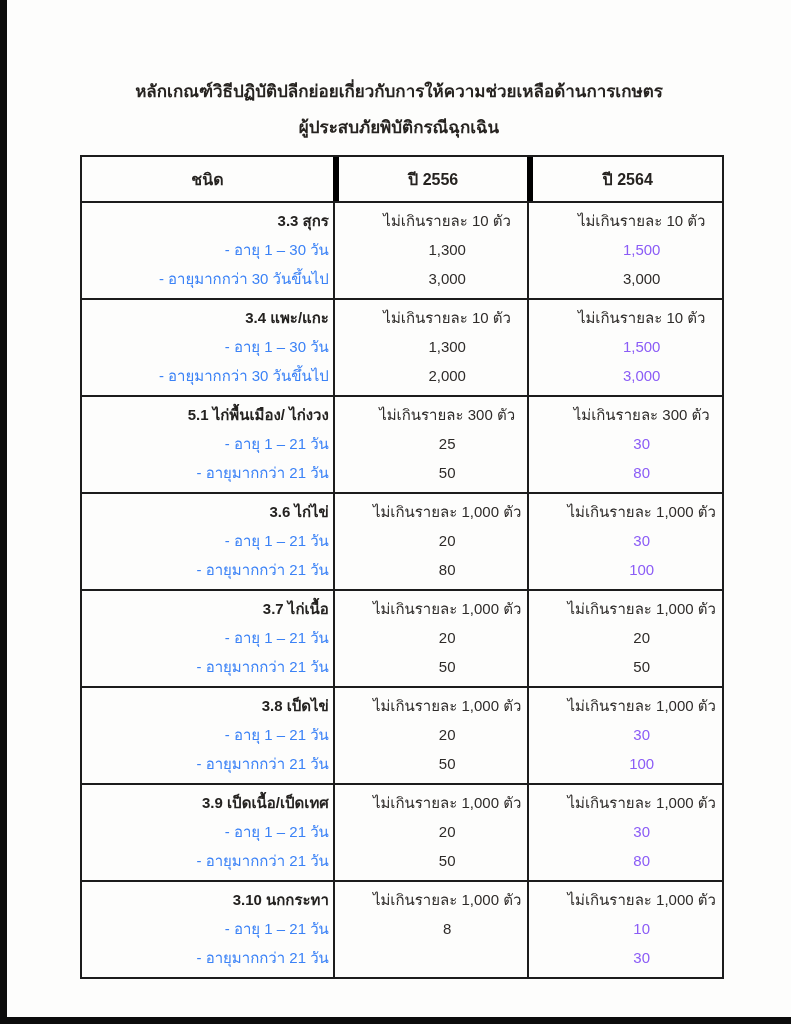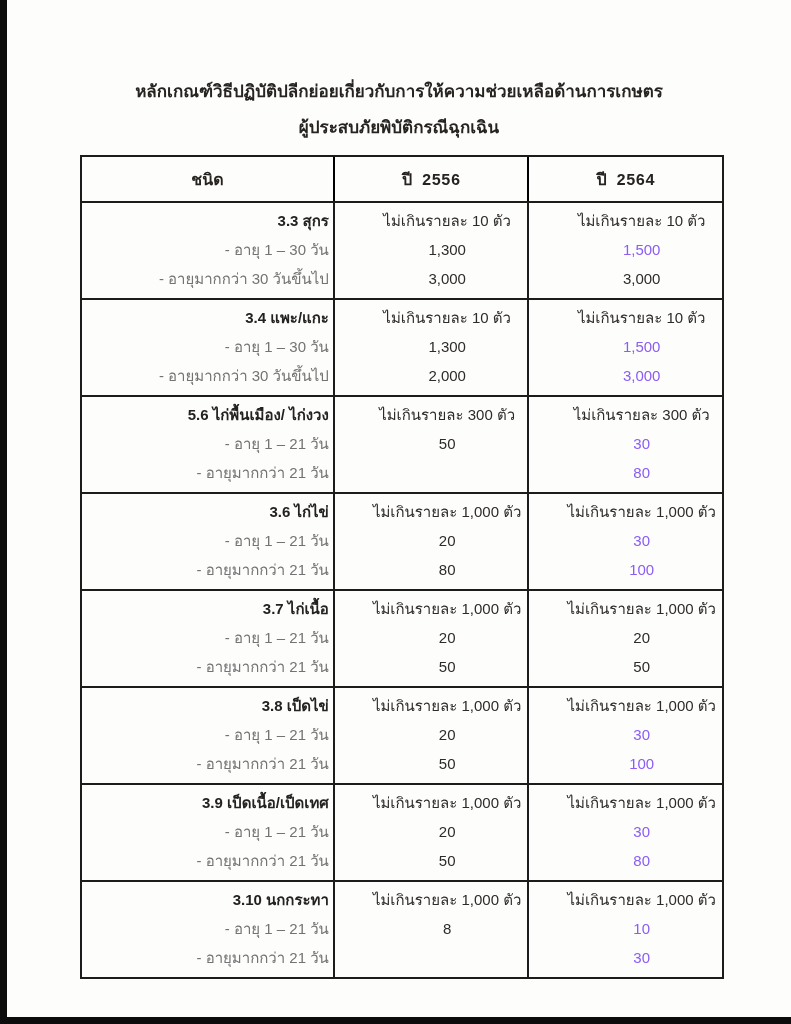--- a/index.html
+++ b/index.html
@@ -32,26 +32,26 @@
   }
   .header-row{border-bottom:2px solid #1c1c1c;}
   .section-row{border-bottom:2px solid #1c1c1c;}
   .section-row:last-child{border-bottom:none;}
   .col{box-sizing:border-box;padding:3px 4px 5px 4px;}
   .col+.col{border-left:2px solid #1c1c1c;}
   .header-cell{
     text-align:center;font-size:16px;font-weight:600;color:#262320;
     padding:10px 2px 9px 2px;box-sizing:border-box;
   }
-  .header-cell+.header-cell{border-left:2px solid #000000;font-family:Liberation Mono, monospace;}
+  .header-cell+.header-cell{border-left:6px solid #000000;}
   .name-col{padding-left:8px;text-align:right;}
   .center-col{text-align:center;padding-left:36px;}
   .line{line-height:29px;font-size:15px;white-space:nowrap;}
   .name-line{font-weight:bold;font-size:15px;color:#242220;}
-  .age-line{color:#737373;}
+  .age-line{color:#3b82f6;}
   .limit-line{color:#2e2b29;}
   .value-line{color:#2e2b29;}
   .value-line.red{color:#8b5cf6;}
 </style>
 </head>
 <body>
 
 <div class="edge-strip-left"></div>
 <div class="edge-strip-bottom"></div>
 
@@ -96,26 +96,27 @@
           <div class="line value-line">2,000</div>
         </div>
         <div class="col center-col">
           <div class="line limit-line">ไม่เกินรายละ 10 ตัว</div>
           <div class="line value-line red">1,500</div>
           <div class="line value-line red">3,000</div>
         </div>
       </div>
       <div class="section-row">
         <div class="col name-col">
-          <div class="line name-line">5.6 ไก่พื้นเมือง/ ไก่งวง</div>
+          <div class="line name-line">5.1 ไก่พื้นเมือง/ ไก่งวง</div>
           <div class="line age-line">- อายุ 1 – 21 วัน</div>
           <div class="line age-line">- อายุมากกว่า 21 วัน</div>
         </div>
         <div class="col center-col">
           <div class="line limit-line">ไม่เกินรายละ 300 ตัว</div>
+          <div class="line value-line">25</div>
           <div class="line value-line">50</div>
         </div>
         <div class="col center-col">
           <div class="line limit-line">ไม่เกินรายละ 300 ตัว</div>
           <div class="line value-line red">30</div>
           <div class="line value-line red">80</div>
         </div>
       </div>
       <div class="section-row">
         <div class="col name-col">

